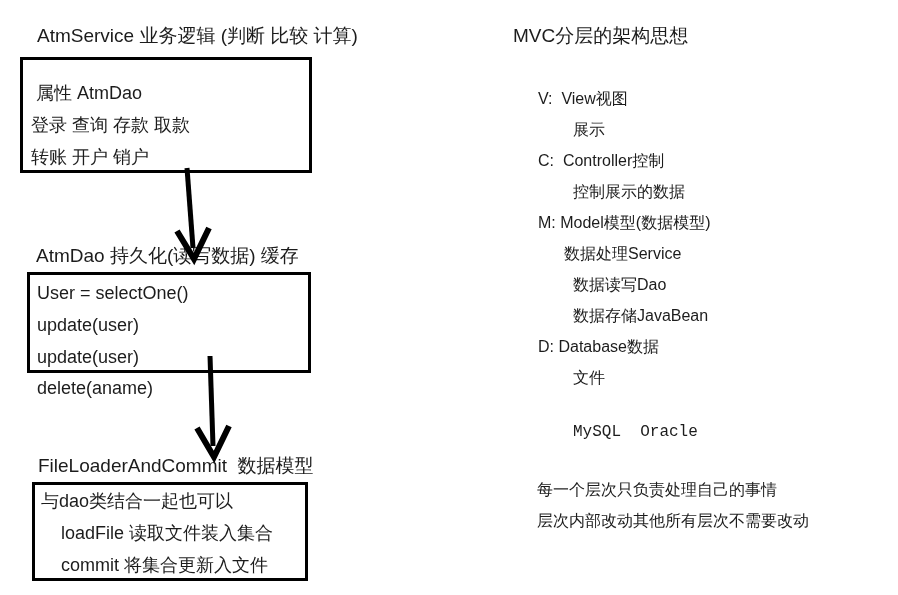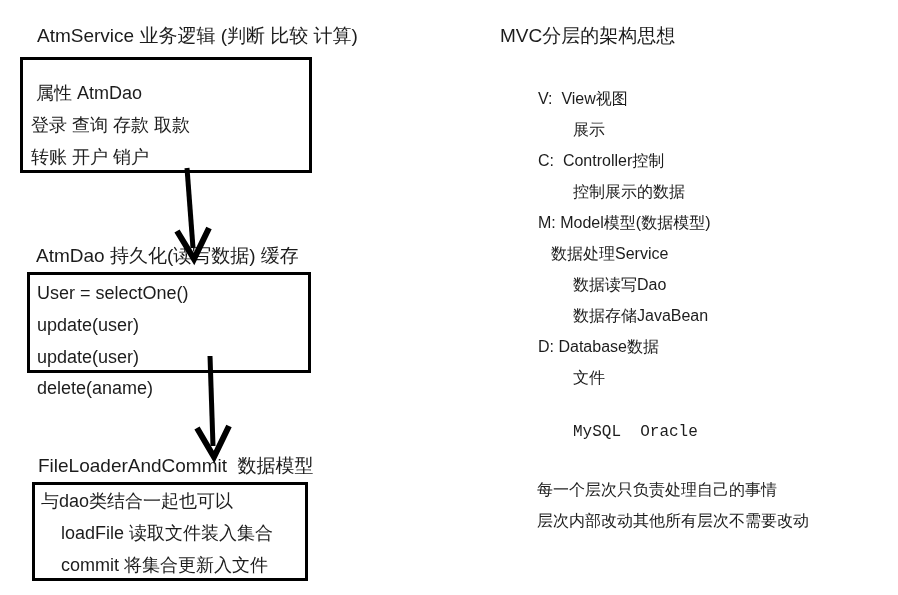--- a/index.html
+++ b/index.html
@@ -84,28 +84,28 @@
       <path d="M187,168 L193,248" stroke="#000000" stroke-width="5" fill="none" stroke-linecap="butt"></path>
       <path d="M177,231 L194,259 L209,228" stroke="#000000" stroke-width="6" fill="none" stroke-linecap="butt" stroke-linejoin="miter"></path>
     </g>
 
     <g>
       <path d="M210,356 L213,446" stroke="#000000" stroke-width="5" fill="none" stroke-linecap="butt"></path>
       <path d="M197,428 L214,457 L229,426" stroke="#000000" stroke-width="6" fill="none" stroke-linecap="butt" stroke-linejoin="miter"></path>
     </g>
   </svg>
 
-  <div class="txt heading" style="left:500px; top:26px;">MVC分层的架构思想</div>
+  <div class="txt heading" style="left:513px; top:26px;">MVC分层的架构思想</div>
 
   <div class="txt mvcline" style="left:538px; top:91px;">V:  View视图</div>
   <div class="txt mvcline" style="left:573px; top:122px;">展示</div>
   <div class="txt mvcline" style="left:538px; top:153px;">C:  Controller控制</div>
   <div class="txt mvcline" style="left:573px; top:184px;">控制展示的数据</div>
   <div class="txt mvcline" style="left:538px; top:215px;">M: Model模型(数据模型)</div>
-  <div class="txt mvcline" style="left:551px; top:246px;text-align:right;">数据处理Service</div>
+  <div class="txt mvcline" style="left:564px; top:246px;text-align:right;">数据处理Service</div>
   <div class="txt mvcline" style="left:573px; top:277px;">数据读写Dao</div>
   <div class="txt mvcline" style="left:573px; top:308px;">数据存储JavaBean</div>
   <div class="txt mvcline" style="left:538px; top:339px;">D: Database数据</div>
   <div class="txt mvcline" style="left:573px; top:370px;">文件</div>
   <div class="txt mvcline" style="left:573px; top:424px;font-family:Liberation Mono, monospace;">MySQL  Oracle</div>
 
   <div class="txt mvcline" style="left:537px; top:482px;">每一个层次只负责处理自己的事情</div>
   <div class="txt mvcline" style="left:537px; top:513px;">层次内部改动其他所有层次不需要改动</div>
 
 </div>

